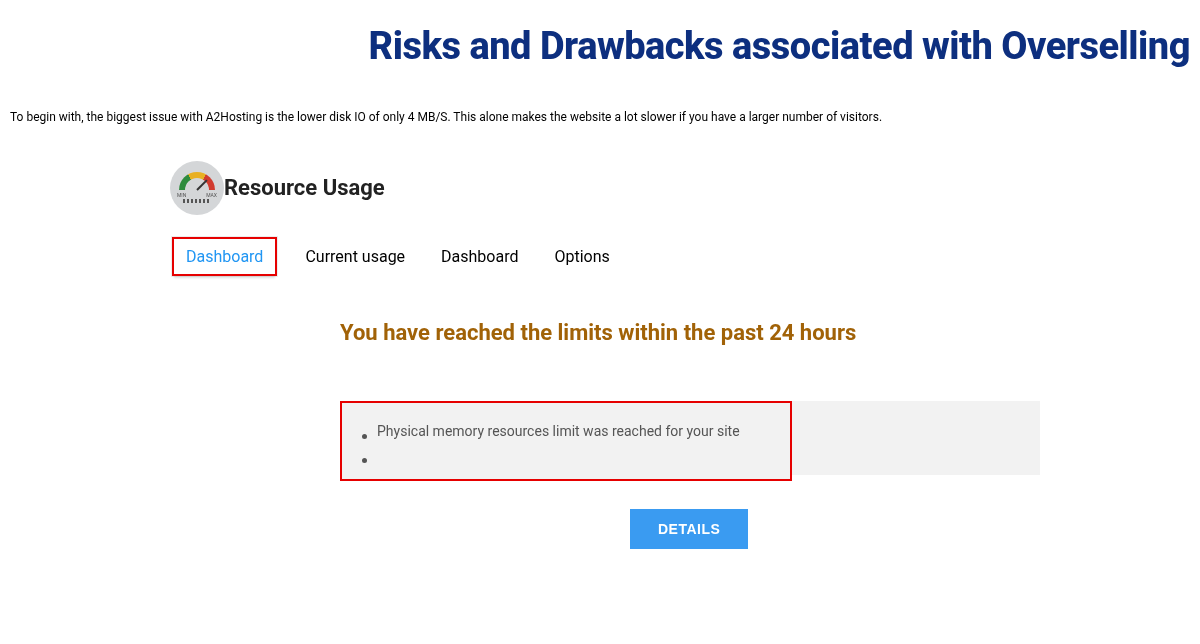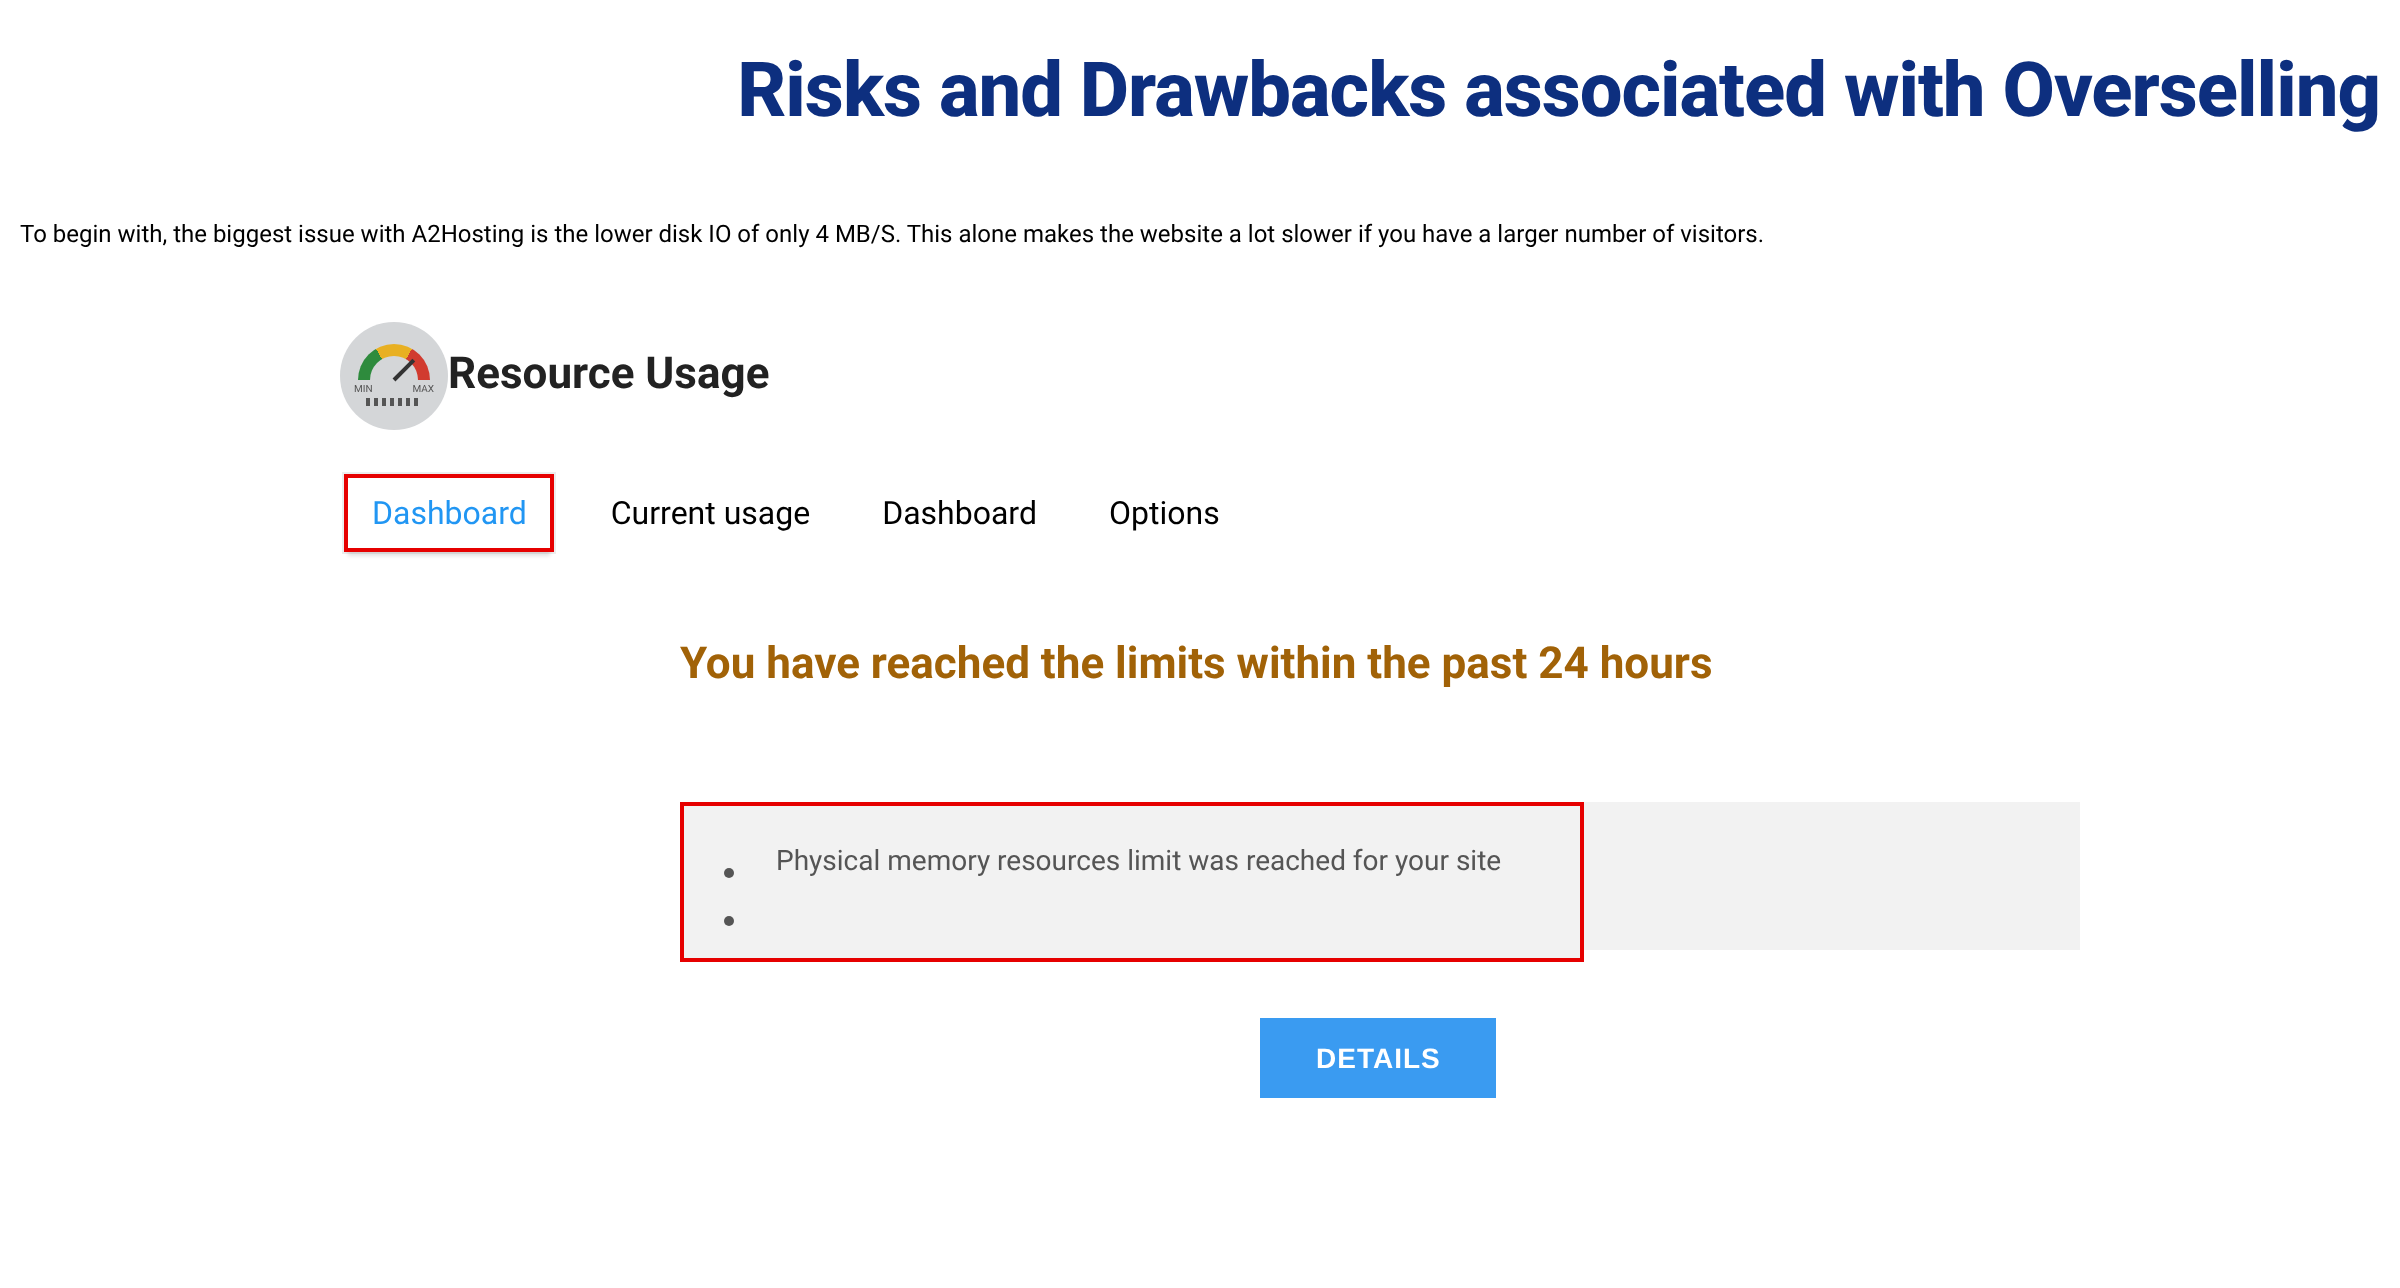--- a/index.html
+++ b/index.html
@@ -143,21 +143,21 @@
   .alert-box {
     position: relative;
     border: 2px solid #e60000;
     width: 452px;
     padding: 14px 20px 10px 20px;
     background: #f2f2f2;
   }
   .alert-item {
     display: flex;
     align-items: flex-end;
-    gap: 21px;
+    gap: 10px;
     font-size: 14px;
     color: #555;
     padding: 6px 0;
   }
   .bullet {
     width: 5px;
     height: 5px;
     border-radius: 50%;
     background: #555;
     margin-top: 7px;

